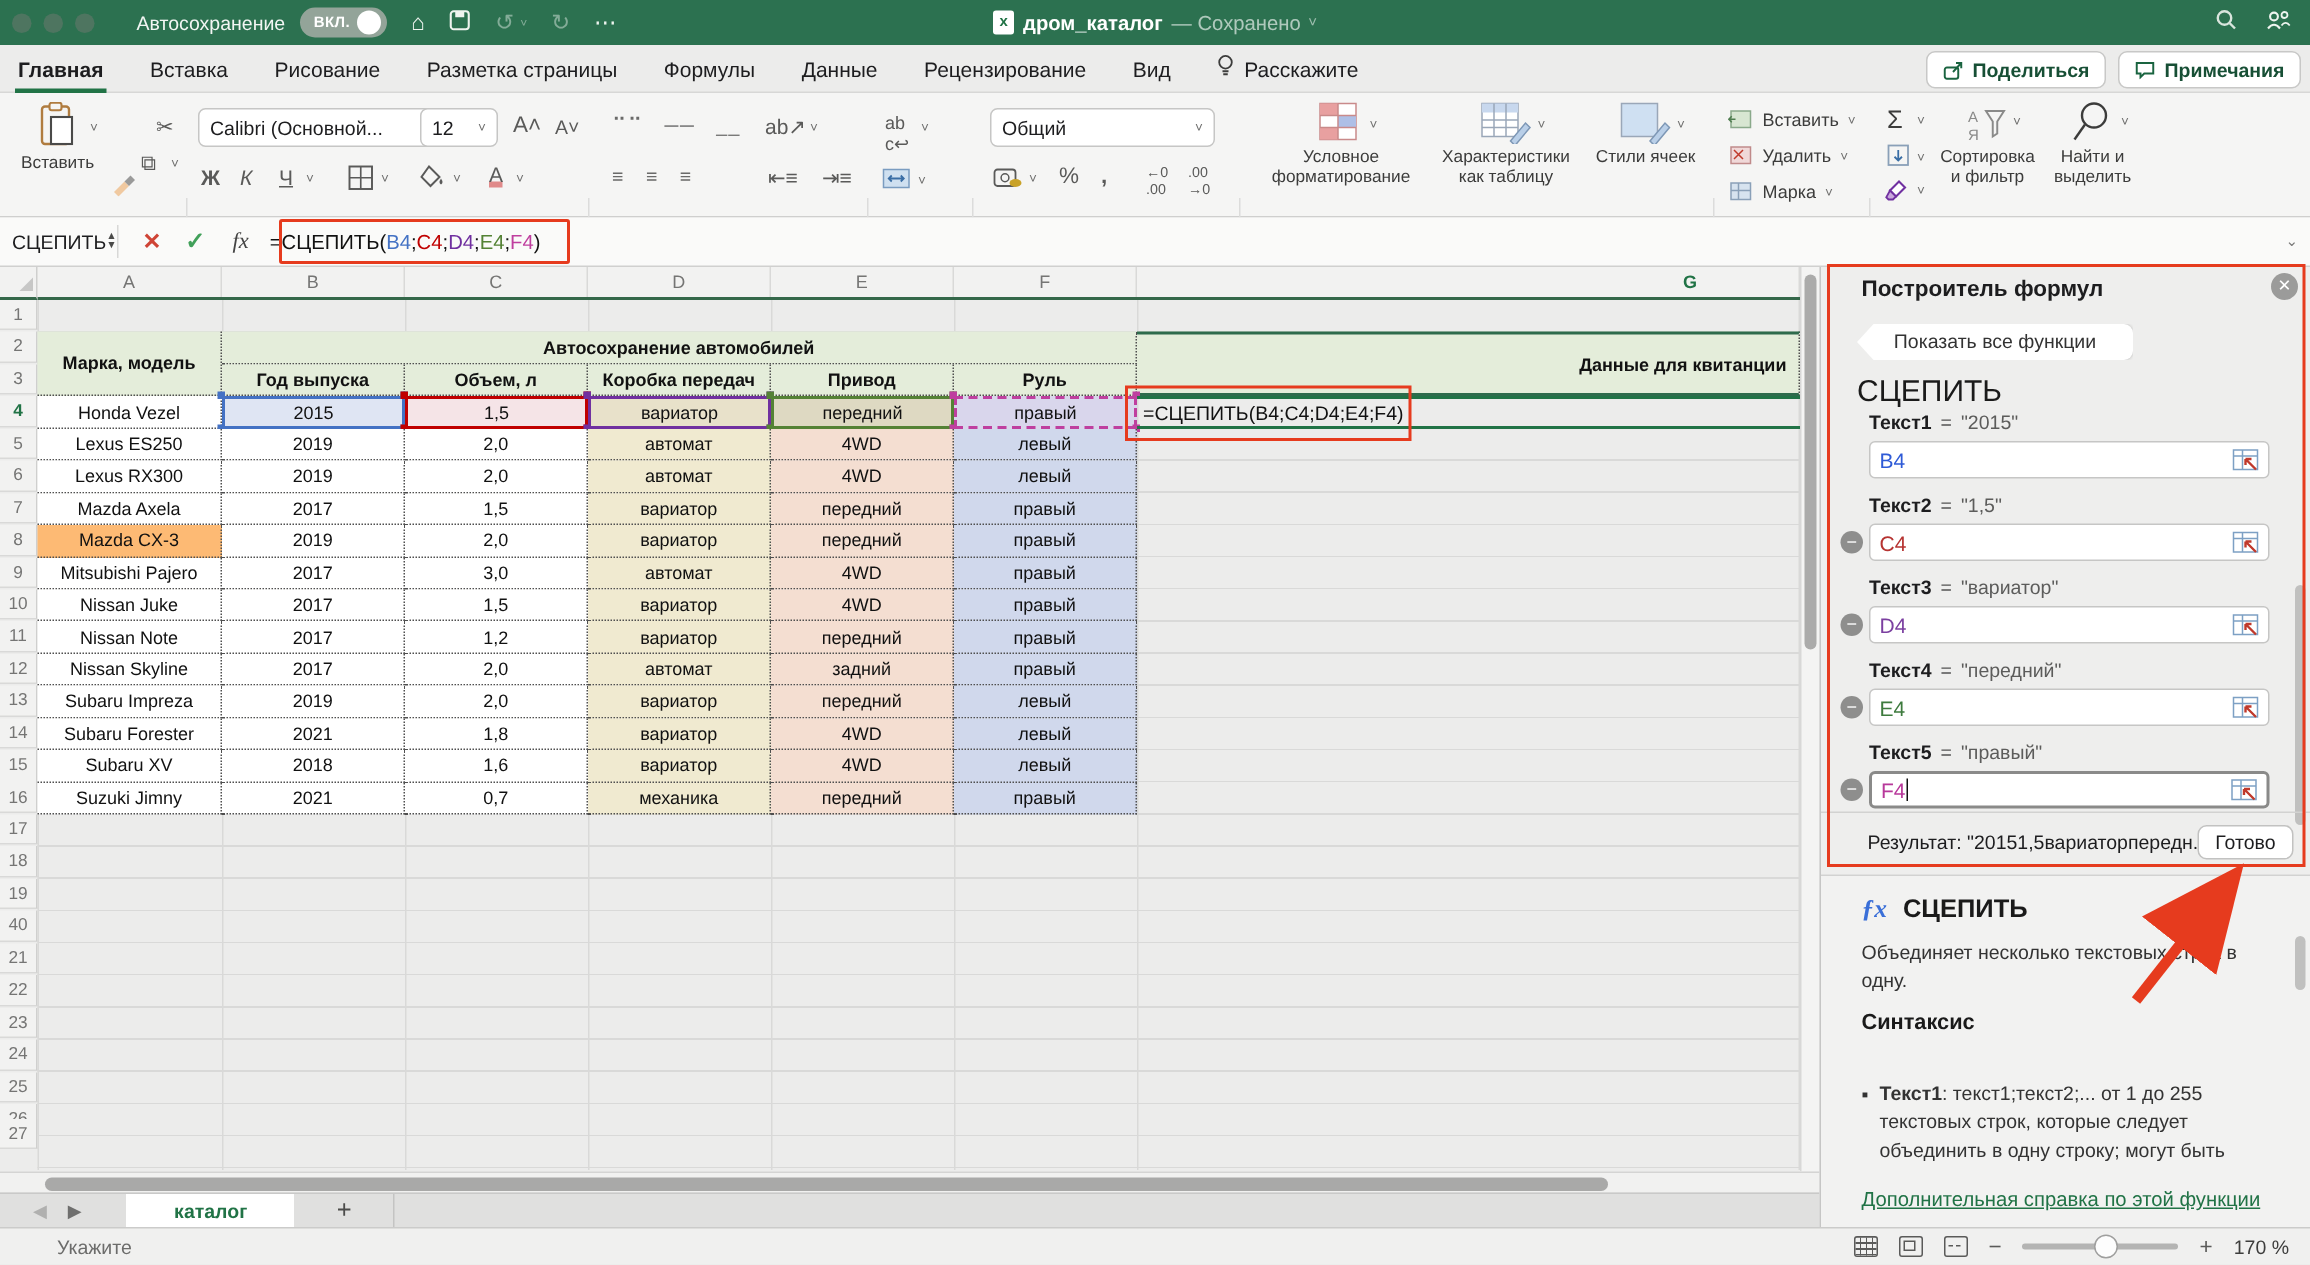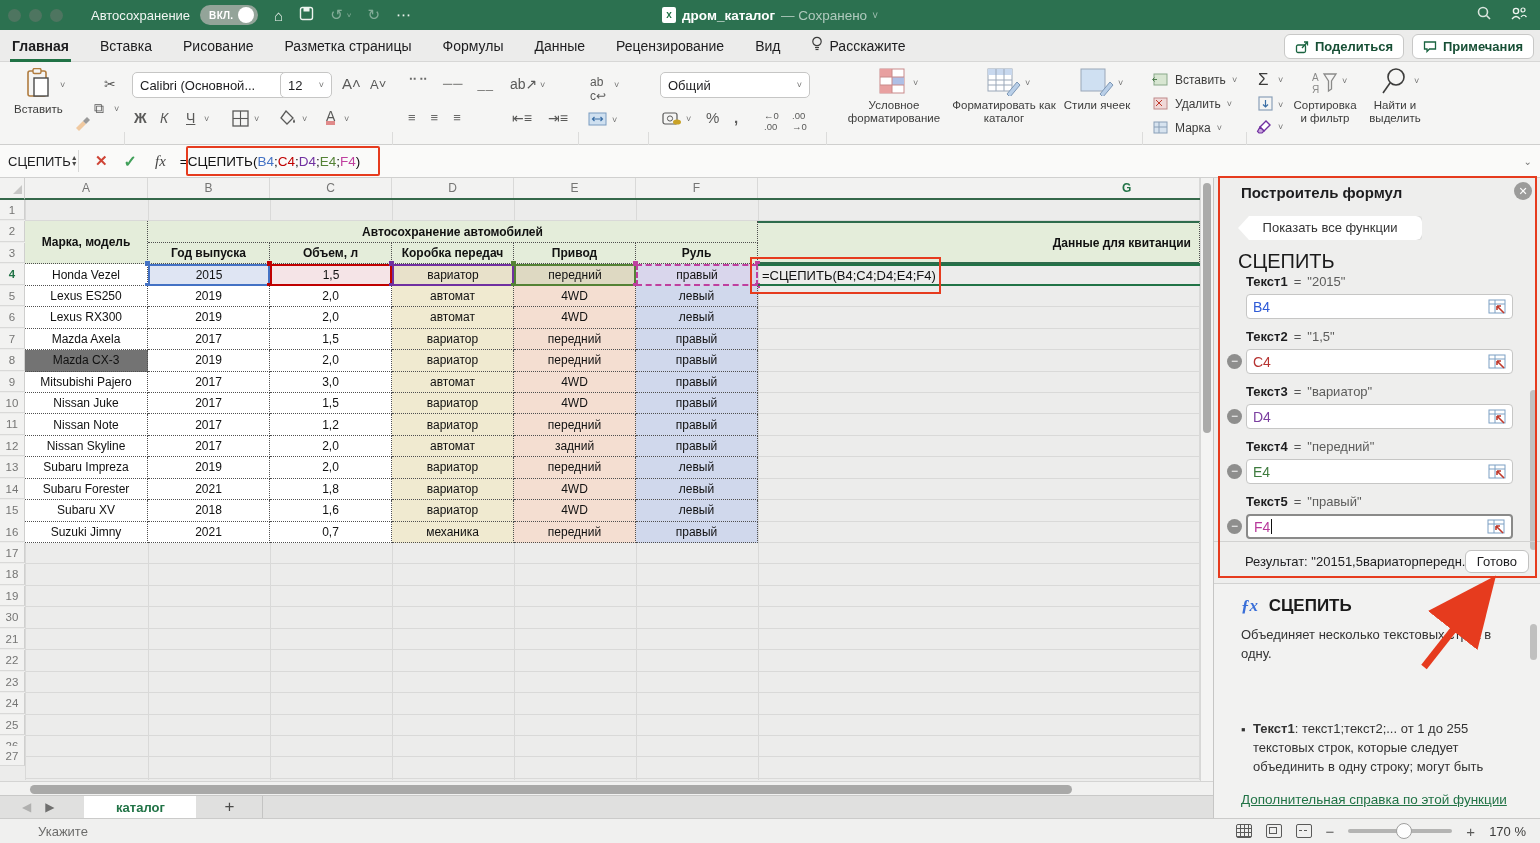--- a/index.html
+++ b/index.html
@@ -303,21 +303,21 @@
     <svg width="34" height="28" viewBox="0 0 34 28">
         <rect x="1" y="1" width="24" height="22" fill="#fff" stroke="#9aa7b8"></rect>
         <rect x="1" y="1" width="24" height="6" fill="#c8d8ee"></rect>
         <line x1="9" y1="1" x2="9" y2="23" stroke="#9aa7b8"></line>
         <line x1="17" y1="1" x2="17" y2="23" stroke="#9aa7b8"></line>
         <line x1="1" y1="12" x2="25" y2="12" stroke="#9aa7b8"></line>
         <line x1="1" y1="17" x2="25" y2="17" stroke="#9aa7b8"></line>
         <path d="M20 26 L30 14 l3 3 -10 12 z" fill="#b9cfe8" stroke="#7d97b5"></path>
       </svg>
     <span class="abs chv" style="margin-left:4px;margin-top:10px">˅</span>
-    <div class="rb-lbl">Форматировать как каталог</div>
+    <div class="rb-lbl">Характеристики как таблицу</div>
   </div>
   <div class="abs" style="left:1062px;top:6px;width:70px;text-align:center">
     <svg width="34" height="28" viewBox="0 0 34 28">
         <rect x="1" y="1" width="24" height="22" fill="#cfe0f2" stroke="#9aa7b8"></rect>
         <path d="M20 26 L30 14 l3 3 -10 12 z" fill="#b9cfe8" stroke="#7d97b5"></path>
       </svg>
     <span class="abs chv" style="margin-left:4px;margin-top:10px">˅</span>
     <div class="rb-lbl">Стили ячеек</div>
   </div>
   <div class="vdiv" style="left:1142px"></div>
@@ -436,21 +436,21 @@
       <div class="rowhead" style="top: 214.96px; height: 20.44px; line-height: 20.44px;">10</div>
       <div class="rowhead" style="top: 236.4px; height: 20.44px; line-height: 20.44px;">11</div>
       <div class="rowhead" style="top: 257.84px; height: 20.44px; line-height: 20.44px;">12</div>
       <div class="rowhead" style="top: 279.28px; height: 20.44px; line-height: 20.44px;">13</div>
       <div class="rowhead" style="top: 300.72px; height: 20.44px; line-height: 20.44px;">14</div>
       <div class="rowhead" style="top: 322.16px; height: 32px; line-height: 20.44px;">15</div>
       <div class="rowhead" style="top: 343.6px; height: 20.44px; line-height: 20.44px;">16</div>
       <div class="rowhead" style="top: 365.04px; height: 20.44px; line-height: 20.44px;">17</div>
       <div class="rowhead" style="top: 386.48px; height: 20.44px; line-height: 20.44px;">18</div>
       <div class="rowhead" style="top: 407.92px; height: 20.44px; line-height: 20.44px;">19</div>
-      <div class="rowhead" style="top: 429.36px; height: 20.44px; line-height: 20.44px;">30</div>
+      <div class="rowhead" style="top: 429.36px; height: 20.44px; line-height: 20.44px;">40</div>
       <div class="rowhead" style="top: 450.8px; height: 20.44px; line-height: 20.44px;">21</div>
       <div class="rowhead" style="top: 472.24px; height: 20.44px; line-height: 20.44px;">22</div>
       <div class="rowhead" style="top: 493.68px; height: 20.44px; line-height: 20.44px;">23</div>
       <div class="rowhead" style="top: 515.12px; height: 20.44px; line-height: 20.44px;">24</div>
       <div class="rowhead" style="top: 536.56px; height: 20.44px; line-height: 20.44px;">25</div>
       <div class="rowhead" style="top: 558px; height: 20.44px; line-height: 20.44px;">26</div>
       <div class="rowhead" style="top: 568px; height: 20.44px; line-height: 20.44px;">27</div>
     </div>
   <div id="corner" class="abs" style="left:0;top:0;width:25px;height:22px;background:#f2f2f1;border-right:1px solid #cfcfce;border-bottom:2px solid #35684a">
     <svg width="25" height="20">
@@ -503,21 +503,21 @@
       <div class="cell" style="left: 270px; top: 129.2px; width: 122px; height: 21.44px; background: rgb(255, 255, 255);">2,0</div>
       <div class="cell" style="left: 392px; top: 129.2px; width: 122px; height: 21.44px; background: rgb(240, 234, 208);">автомат</div>
       <div class="cell" style="left: 514px; top: 129.2px; width: 122px; height: 21.44px; background: rgb(244, 222, 209);">4WD</div>
       <div class="cell" style="left: 636px; top: 129.2px; width: 122px; height: 21.44px; background: rgb(208, 216, 236);">левый</div>
       <div class="cell" style="left: 25px; top: 150.64px; width: 123px; height: 21.44px; background: rgb(255, 255, 255);">Mazda Axela</div>
       <div class="cell" style="left: 148px; top: 150.64px; width: 122px; height: 21.44px; background: rgb(255, 255, 255);">2017</div>
       <div class="cell" style="left: 270px; top: 150.64px; width: 122px; height: 21.44px; background: rgb(255, 255, 255);">1,5</div>
       <div class="cell" style="left: 392px; top: 150.64px; width: 122px; height: 21.44px; background: rgb(240, 234, 208);">вариатор</div>
       <div class="cell" style="left: 514px; top: 150.64px; width: 122px; height: 21.44px; background: rgb(244, 222, 209);">передний</div>
       <div class="cell" style="left: 636px; top: 150.64px; width: 122px; height: 21.44px; background: rgb(208, 216, 236);">правый</div>
-      <div class="cell" style="left: 25px; top: 172.08px; width: 123px; height: 21.44px; background: #737373;">Mazda CX-3</div>
+      <div class="cell" style="left: 25px; top: 172.08px; width: 123px; height: 21.44px; background: #fdba74;">Mazda CX-3</div>
       <div class="cell" style="left: 148px; top: 172.08px; width: 122px; height: 21.44px; background: rgb(255, 255, 255);">2019</div>
       <div class="cell" style="left: 270px; top: 172.08px; width: 122px; height: 21.44px; background: rgb(255, 255, 255);">2,0</div>
       <div class="cell" style="left: 392px; top: 172.08px; width: 122px; height: 21.44px; background: rgb(240, 234, 208);">вариатор</div>
       <div class="cell" style="left: 514px; top: 172.08px; width: 122px; height: 21.44px; background: rgb(244, 222, 209);">передний</div>
       <div class="cell" style="left: 636px; top: 172.08px; width: 122px; height: 21.44px; background: rgb(208, 216, 236);">правый</div>
       <div class="cell" style="left: 25px; top: 193.52px; width: 123px; height: 21.44px; background: rgb(255, 255, 255);">Mitsubishi Pajero</div>
       <div class="cell" style="left: 148px; top: 193.52px; width: 122px; height: 21.44px; background: rgb(255, 255, 255);">2017</div>
       <div class="cell" style="left: 270px; top: 193.52px; width: 122px; height: 21.44px; background: rgb(255, 255, 255);">3,0</div>
       <div class="cell" style="left: 392px; top: 193.52px; width: 122px; height: 21.44px; background: rgb(240, 234, 208);">автомат</div>
       <div class="cell" style="left: 514px; top: 193.52px; width: 122px; height: 21.44px; background: rgb(244, 222, 209);">4WD</div>
@@ -666,20 +666,21 @@
   <div id="result-row">
     <span id="result-txt">Результат: "20151,5вариаторпередн...</span>
     <span id="done-btn">Готово</span>
   </div>
   <div id="help">
     <div style="position:absolute;left:27px;top:12px">
       <span class="fx">ƒx</span>
       <h3>СЦЕПИТЬ</h3>
     </div>
     <div class="para" style="top:42px">Объединяет несколько текстовых строк в одну.</div>
+    <div class="para bold-h" style="top:88px">Синтаксис</div>
     <div class="para" style="top:136px;padding-left:12px"><span style="position:absolute;left:0;top:1px">▪</span><b>Текст1</b><span>: текст1;текст2;... от 1 до 255 текстовых строк, которые следует объединить в одну строку; могут быть</span></div>
     <div class="pscroll" style="top:40px;height:36px;right:4px"></div>
     <a id="help-link">Дополнительная справка по этой функции</a>
   </div>
 </div>
 
 <div class="anno" style="left:186px;top:146px;width:194px;height:30px;border-radius:2px"></div>
 <div class="anno" style="left:750px;top:257px;width:191px;height:37px"></div>
 <div class="anno" style="left:1218px;top:176px;width:319px;height:402px"></div>
 <svg class="abs" style="left:1400px;top:575px;pointer-events:none" width="120" height="105">

